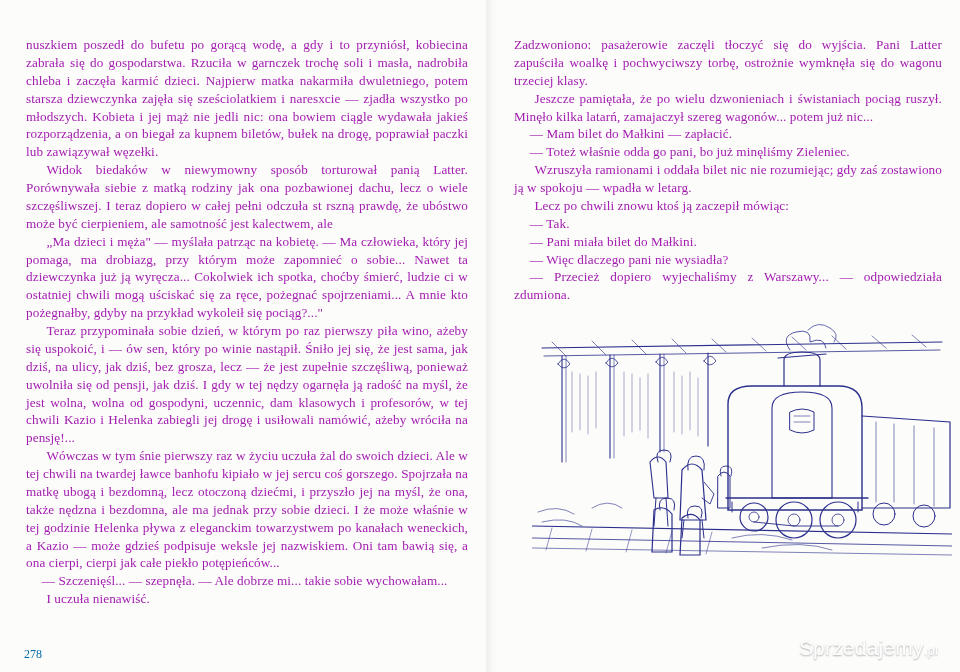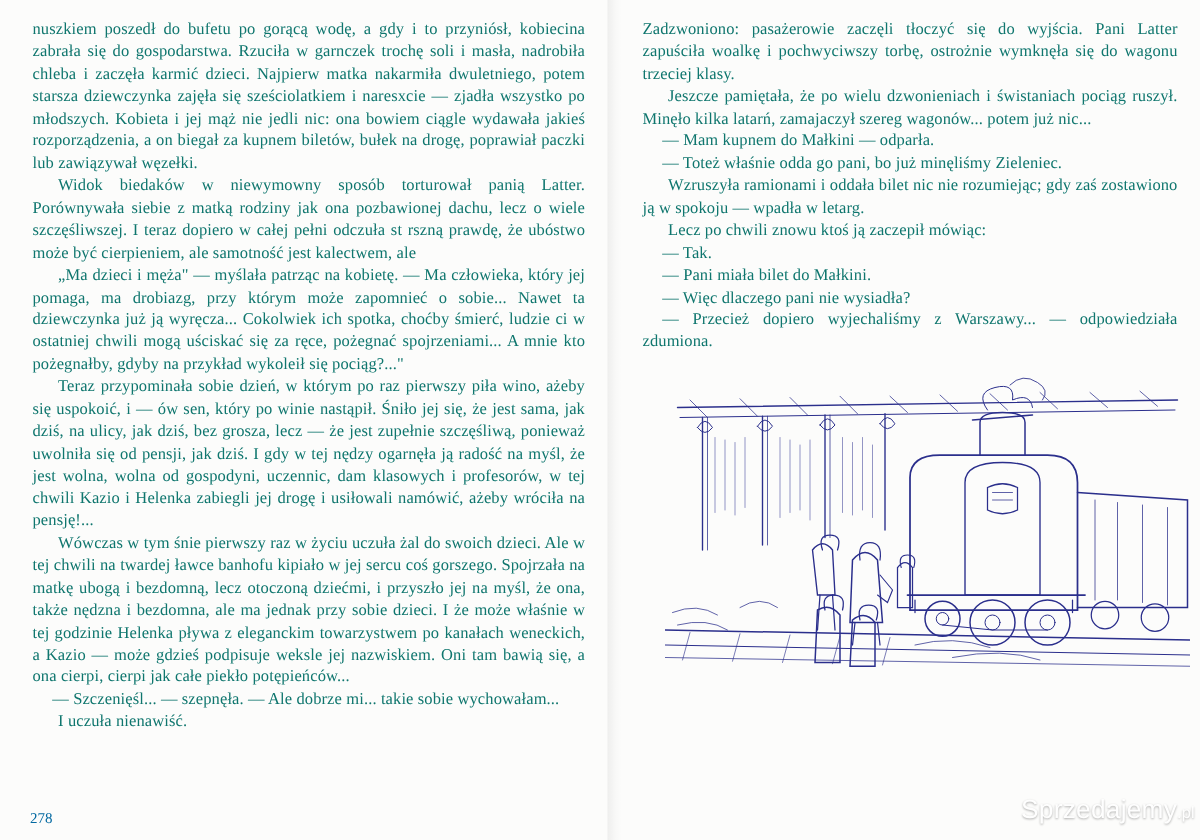--- a/index.html
+++ b/index.html
@@ -31,26 +31,27 @@
 
   .gutter {
     position: absolute;
     left: 486px; top: 0;
     width: 16px; height: 672px;
     background: linear-gradient(to right, rgba(0,0,0,0.055), rgba(0,0,0,0.015) 40%, rgba(0,0,0,0.0) 70%);
     pointer-events: none;
   }
 
   .txt {
-    color: #0f766e;
+    color: #a21caf;
     font-size: 13.2px;
     line-height: 1.355;
     text-align: justify;
     letter-spacing: 0.1px;
     font-family: "Liberation Serif", serif;
+    margin-top: 22px;
   }
   .txt p {
     margin: 0;
     text-indent: 0;
   }
   .txt p.ind { text-indent: 1.55em; }
   .txt p.dash { text-indent: 1.2em; }
 
   .page-num {
     position: absolute;
@@ -67,21 +68,21 @@
     height: 246px;
     margin-top: 8px;
   }
   .illo {
     position: absolute;
     left: 18px; top: 0;
     width: 420px; height: 244px;
   }
   .watermark {
     position: absolute;
-    right: 4px; bottom: 12px;
+    right: 22px; bottom: 12px;
     color: #ffffff;
     font-size: 21px;
     font-family: "Liberation Sans", sans-serif;
     letter-spacing: 0.2px;
     text-shadow: 0 1px 2px rgba(0,0,0,0.35);
     opacity: 0.97;
   }
   .watermark .sm { font-size: 13px; }
 </style>
 </head>
@@ -101,21 +102,21 @@
         <p class="dash">— Szczenięśl... — szepnęła. — Ale dobrze mi... takie sobie wychowałam...</p>
         <p class="ind">I uczuła nienawiść.</p>
       </div>
       <div class="page-num">278</div>
     </div>
 
     <div class="page-col right">
       <div class="txt">
         <p>Zadzwoniono: pasażerowie zaczęli tłoczyć się do wyjścia. Pani Latter zapuściła woalkę i pochwyciwszy torbę, ostrożnie wymknęła się do wagonu trzeciej klasy.</p>
         <p class="ind">Jeszcze pamiętała, że po wielu dzwonieniach i świstaniach pociąg ruszył. Minęło kilka latarń, zamajaczył szereg wagonów... potem już nic...</p>
-        <p class="dash">— Mam kupnem do Małkini — odparła.</p>
+        <p class="dash">— Mam bilet do Małkini — zapłacić.</p>
         <p class="dash">— Toteż właśnie odda go pani, bo już minęliśmy Zieleniec.</p>
         <p class="ind">Wzruszyła ramionami i oddała bilet nic nie rozumiejąc; gdy zaś zostawiono ją w spokoju — wpadła w letarg.</p>
         <p class="ind">Lecz po chwili znowu ktoś ją zaczepił mówiąc:</p>
         <p class="dash">— Tak.</p>
         <p class="dash">— Pani miała bilet do Małkini.</p>
         <p class="dash">— Więc dlaczego pani nie wysiadła?</p>
         <p class="dash">— Przecież dopiero wyjechaliśmy z Warszawy... — odpowiedziała zdumiona.</p>
       </div>
 
       <div class="illo-wrap">

